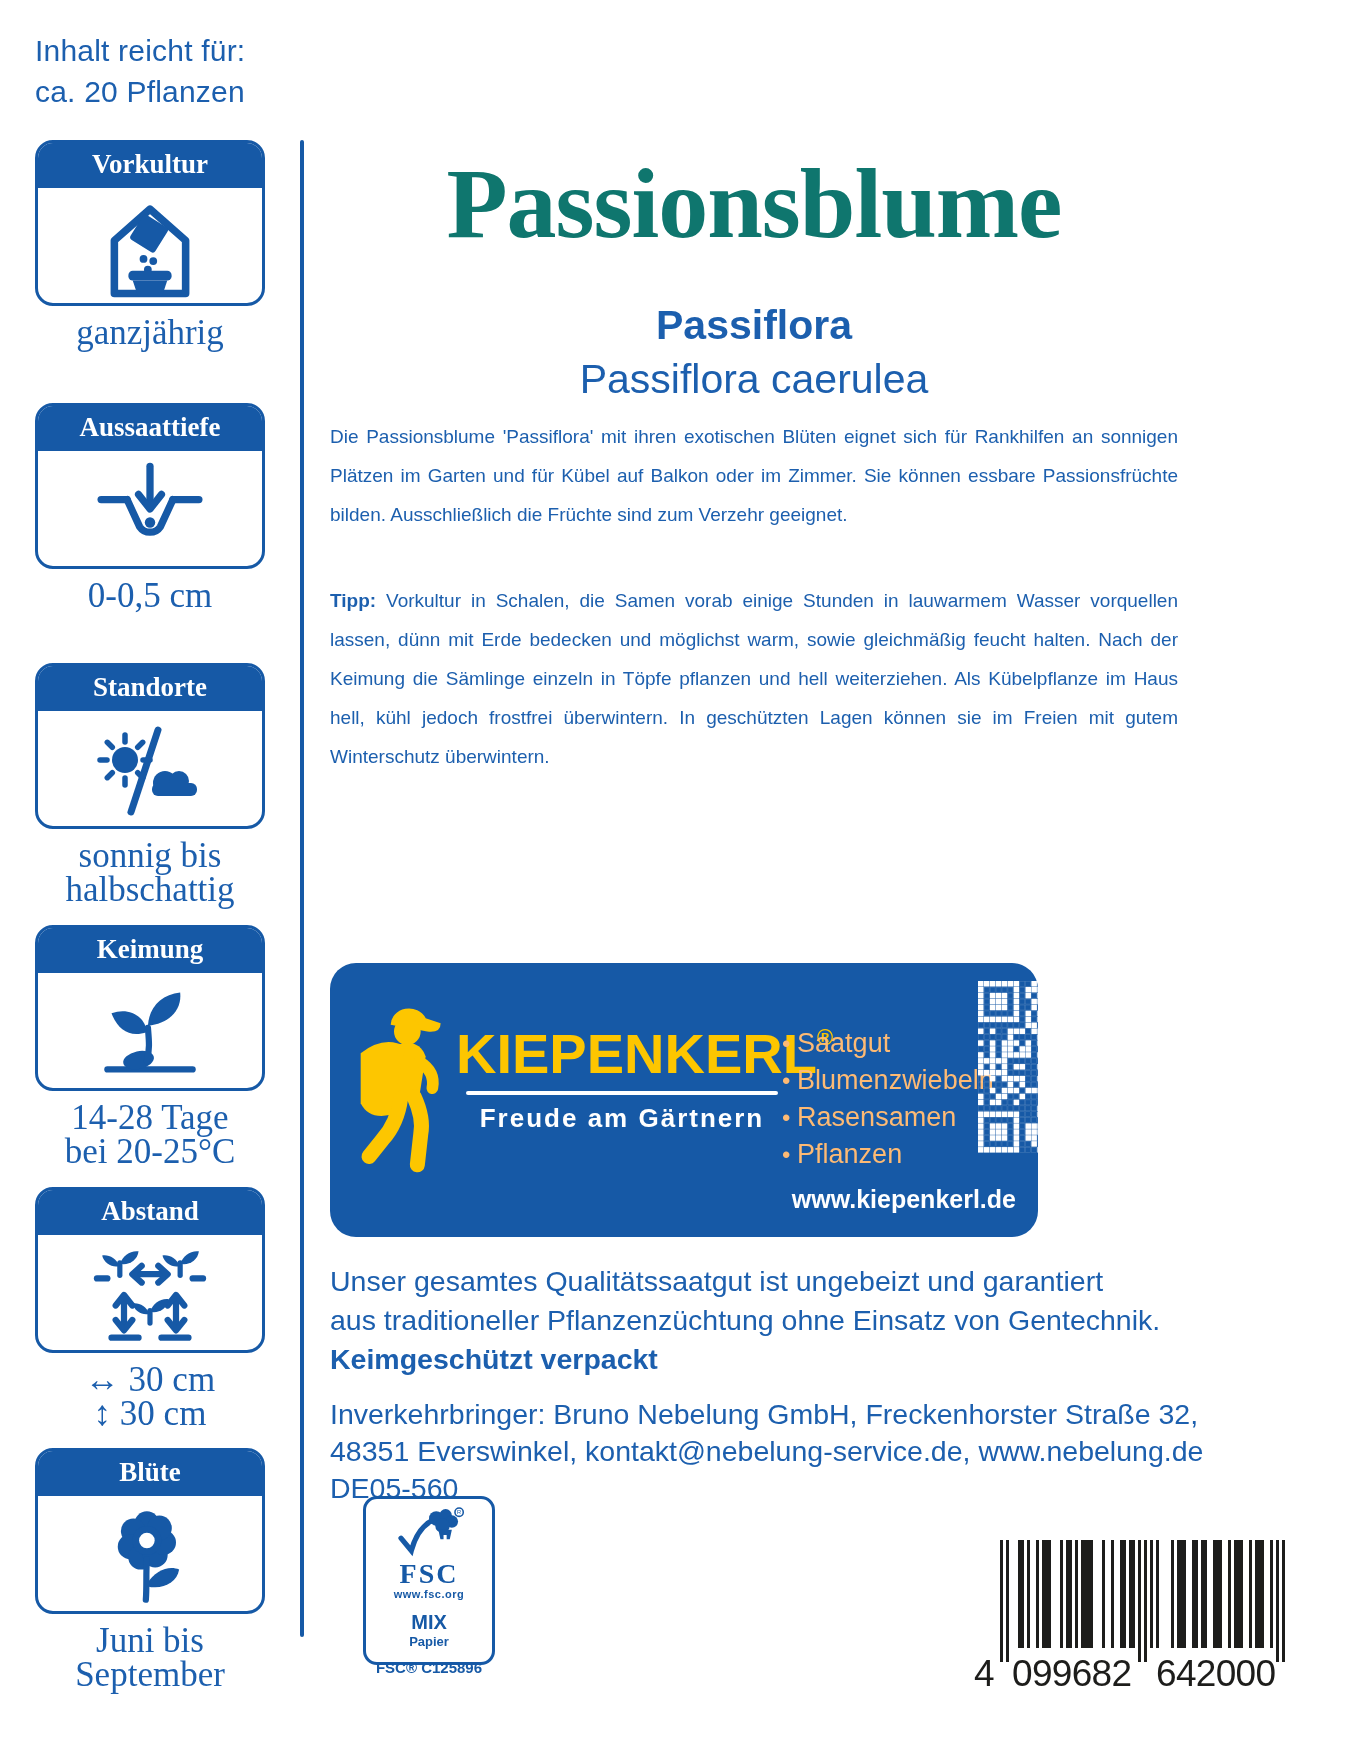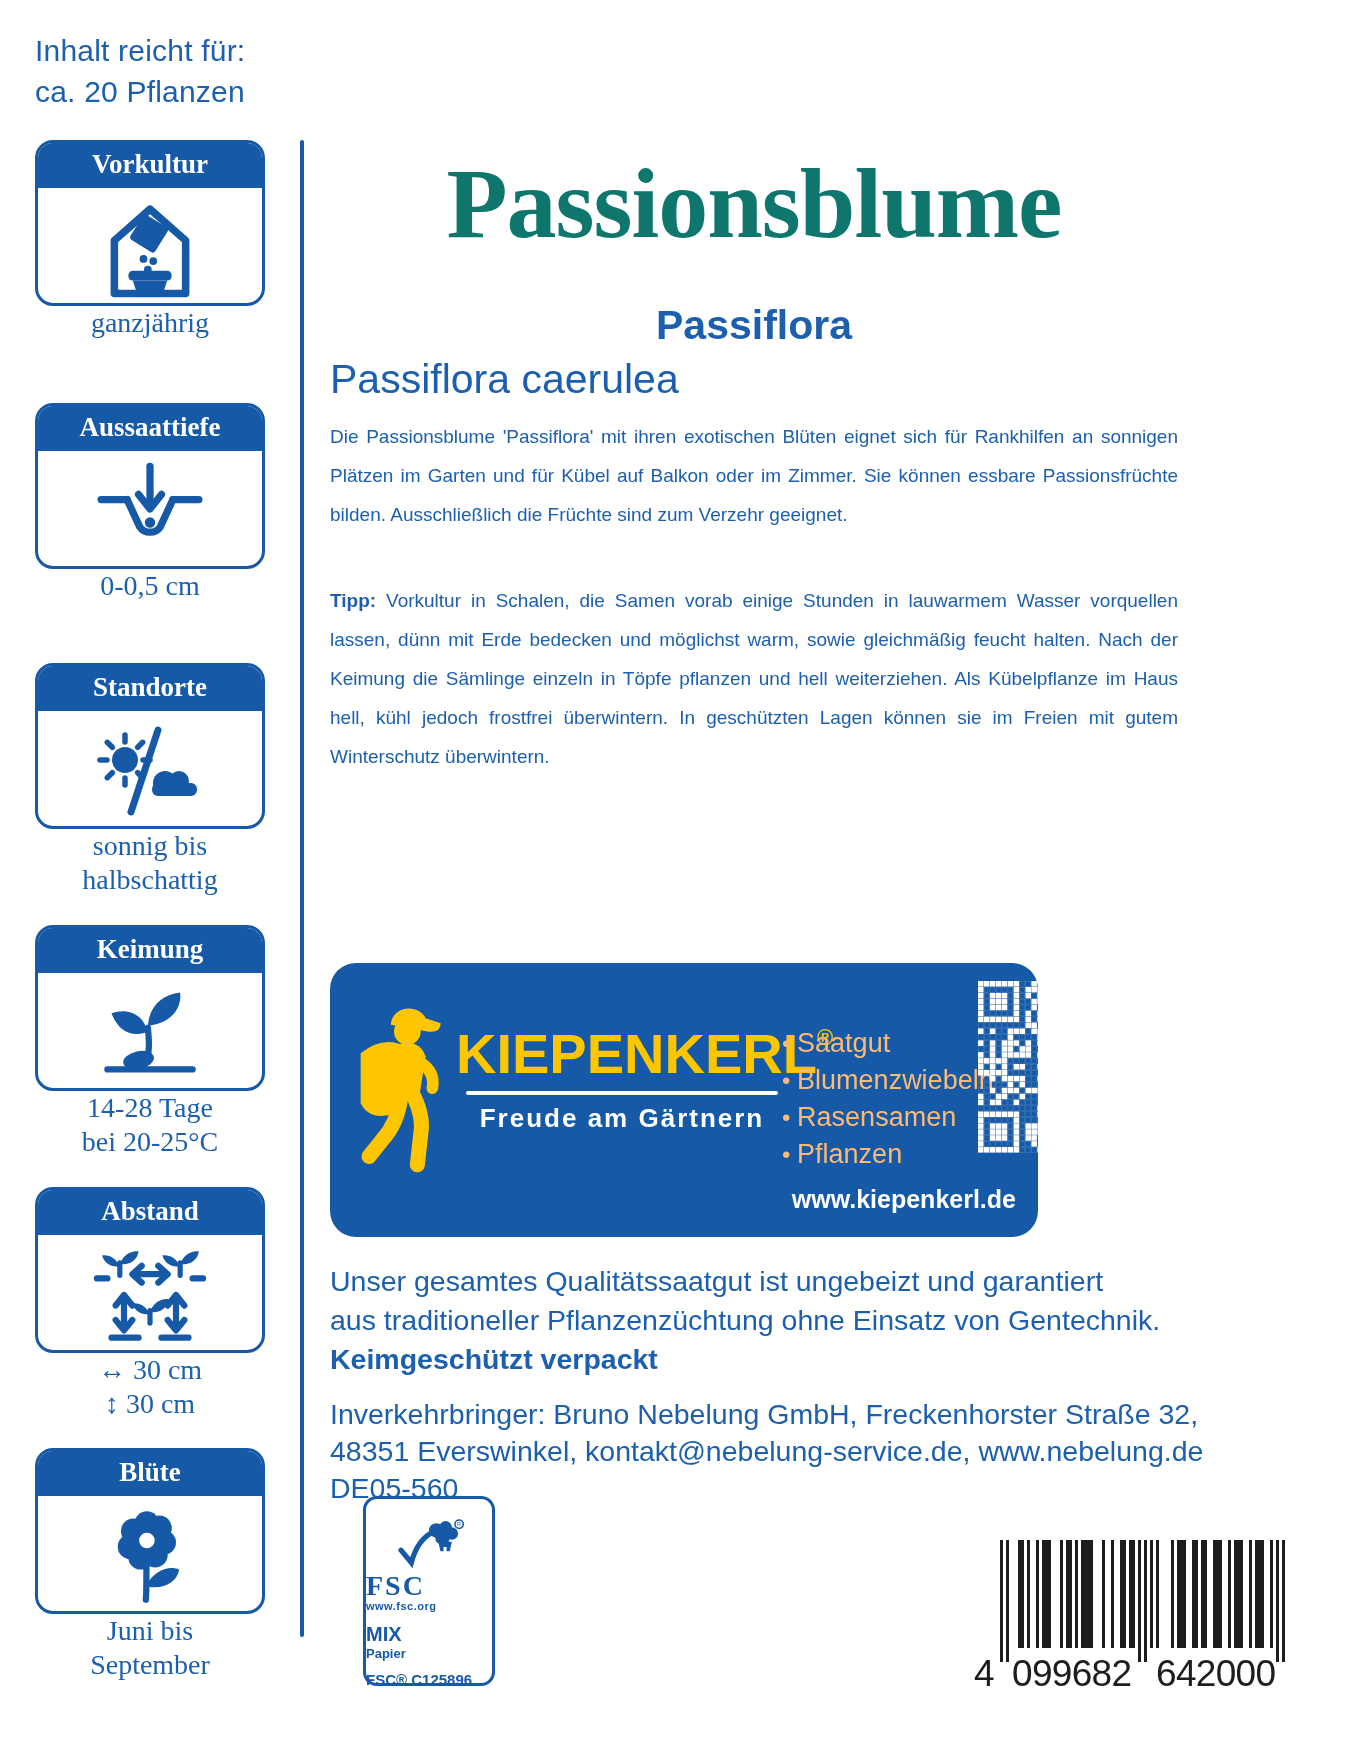--- a/index.html
+++ b/index.html
@@ -15,29 +15,29 @@
 
   
   .top-note{left:35px;top:30px;font-size:30px;line-height:41px;letter-spacing:.2px;}
 
   
   .card-wrap{left:35px;width:230px;text-align:center;font-family:Liberation Serif, serif;}
   .card{border:3px solid var(--blue);border-radius:18px;overflow:hidden;background:#fff;height:166px;}
   .card-head{background:var(--blue);color:#fff;font-weight:bold;font-size:27px;padding:6px 0 8px;}
   .card-body{height:118px;display:flex;align-items:center;justify-content:center;color:var(--blue);}
   .card-body svg{display:block;}
-  .card-label{font-size:28px;line-height:34px;color:var(--text-blue);}
+  .card-label{margin-top:10px;font-size:35px;line-height:34px;color:var(--text-blue);}
 
   .divider{left:300px;top:140px;width:4px;height:1497px;background:var(--blue);border-radius:2px;}
 
   
   .main-title{left:330px;top:146px;width:848px;text-align:center;
     font-family:"Liberation Serif",serif;font-weight:bold;font-size:100px;color:#0f766e;letter-spacing:-1px;}
   .sub1{left:330px;top:302px;width:848px;text-align:center;font-size:41px;font-weight:bold;}
-  .sub2{left:330px;top:356px;width:848px;text-align:left;font-size:41px;}
+  .sub2{left:330px;top:356px;width:848px;text-align:center;font-size:41px;}
   .body-par{left:330px;width:848px;font-size:19px;line-height:39px;text-align:justify;}
   .desc{top:417px;}
   .tip{top:581px;}
   .tip b{font-weight:bold;}
 
   
   .banner{left:330px;top:963px;width:708px;height:274px;background:var(--blue);border-radius:26px;}
   .mascot{left:24px;top:38px;width:100px;height:196px;color:var(--yellow);}
   .brand-name{left:126px;top:58px;width:330px;text-align:center;color:var(--yellow);
     font-size:56px;font-weight:bold;letter-spacing:0px;white-space:nowrap;}
@@ -51,22 +51,22 @@
   .qr-block{left:648px;top:18px;width:172px;height:172px;}
   .banner-site{right:22px;top:222px;color:#fff;font-size:25px;font-weight:bold;}
 
   
   .quality{left:330px;top:1262px;width:848px;font-size:28.5px;line-height:39px;}
   .quality .bold-line{font-weight:bold;}
   .distrib{left:330px;top:1396px;width:900px;font-size:28.5px;line-height:37px;}
   .distrib div{white-space:nowrap;}
 
   
-  .fsc{left:363px;top:1496px;width:132px;height:190px;border:3px solid var(--blue);
-    border-radius:14px;color:var(--blue);padding-top:20px;background:#fff;}
+  .fsc{left:363px;top:1496px;width:132px;height:169px;border:3px solid var(--blue);
+    border-radius:14px;text-align:center;color:var(--blue);padding-top:8px;background:#fff;}
   .fsc svg{width:74px;height:54px;display:block;margin:0 auto;}
   .fsc-word{font-family:"Liberation Serif",serif;font-weight:bold;font-size:28px;line-height:26px;letter-spacing:2px;}
   .fsc-url{font-size:11px;line-height:14px;font-weight:bold;letter-spacing:.5px;}
   .fsc-mix{font-size:20px;font-weight:bold;margin-top:10px;line-height:22px;}
   .fsc-papier{font-size:13px;font-weight:bold;line-height:18px;}
   .fsc-lic{font-size:15px;font-weight:bold;margin-top:8px;}
 
   
   .barcode{left:972px;top:1536px;width:340px;height:160px;}
   .barcode svg{width:340px;height:160px;}

